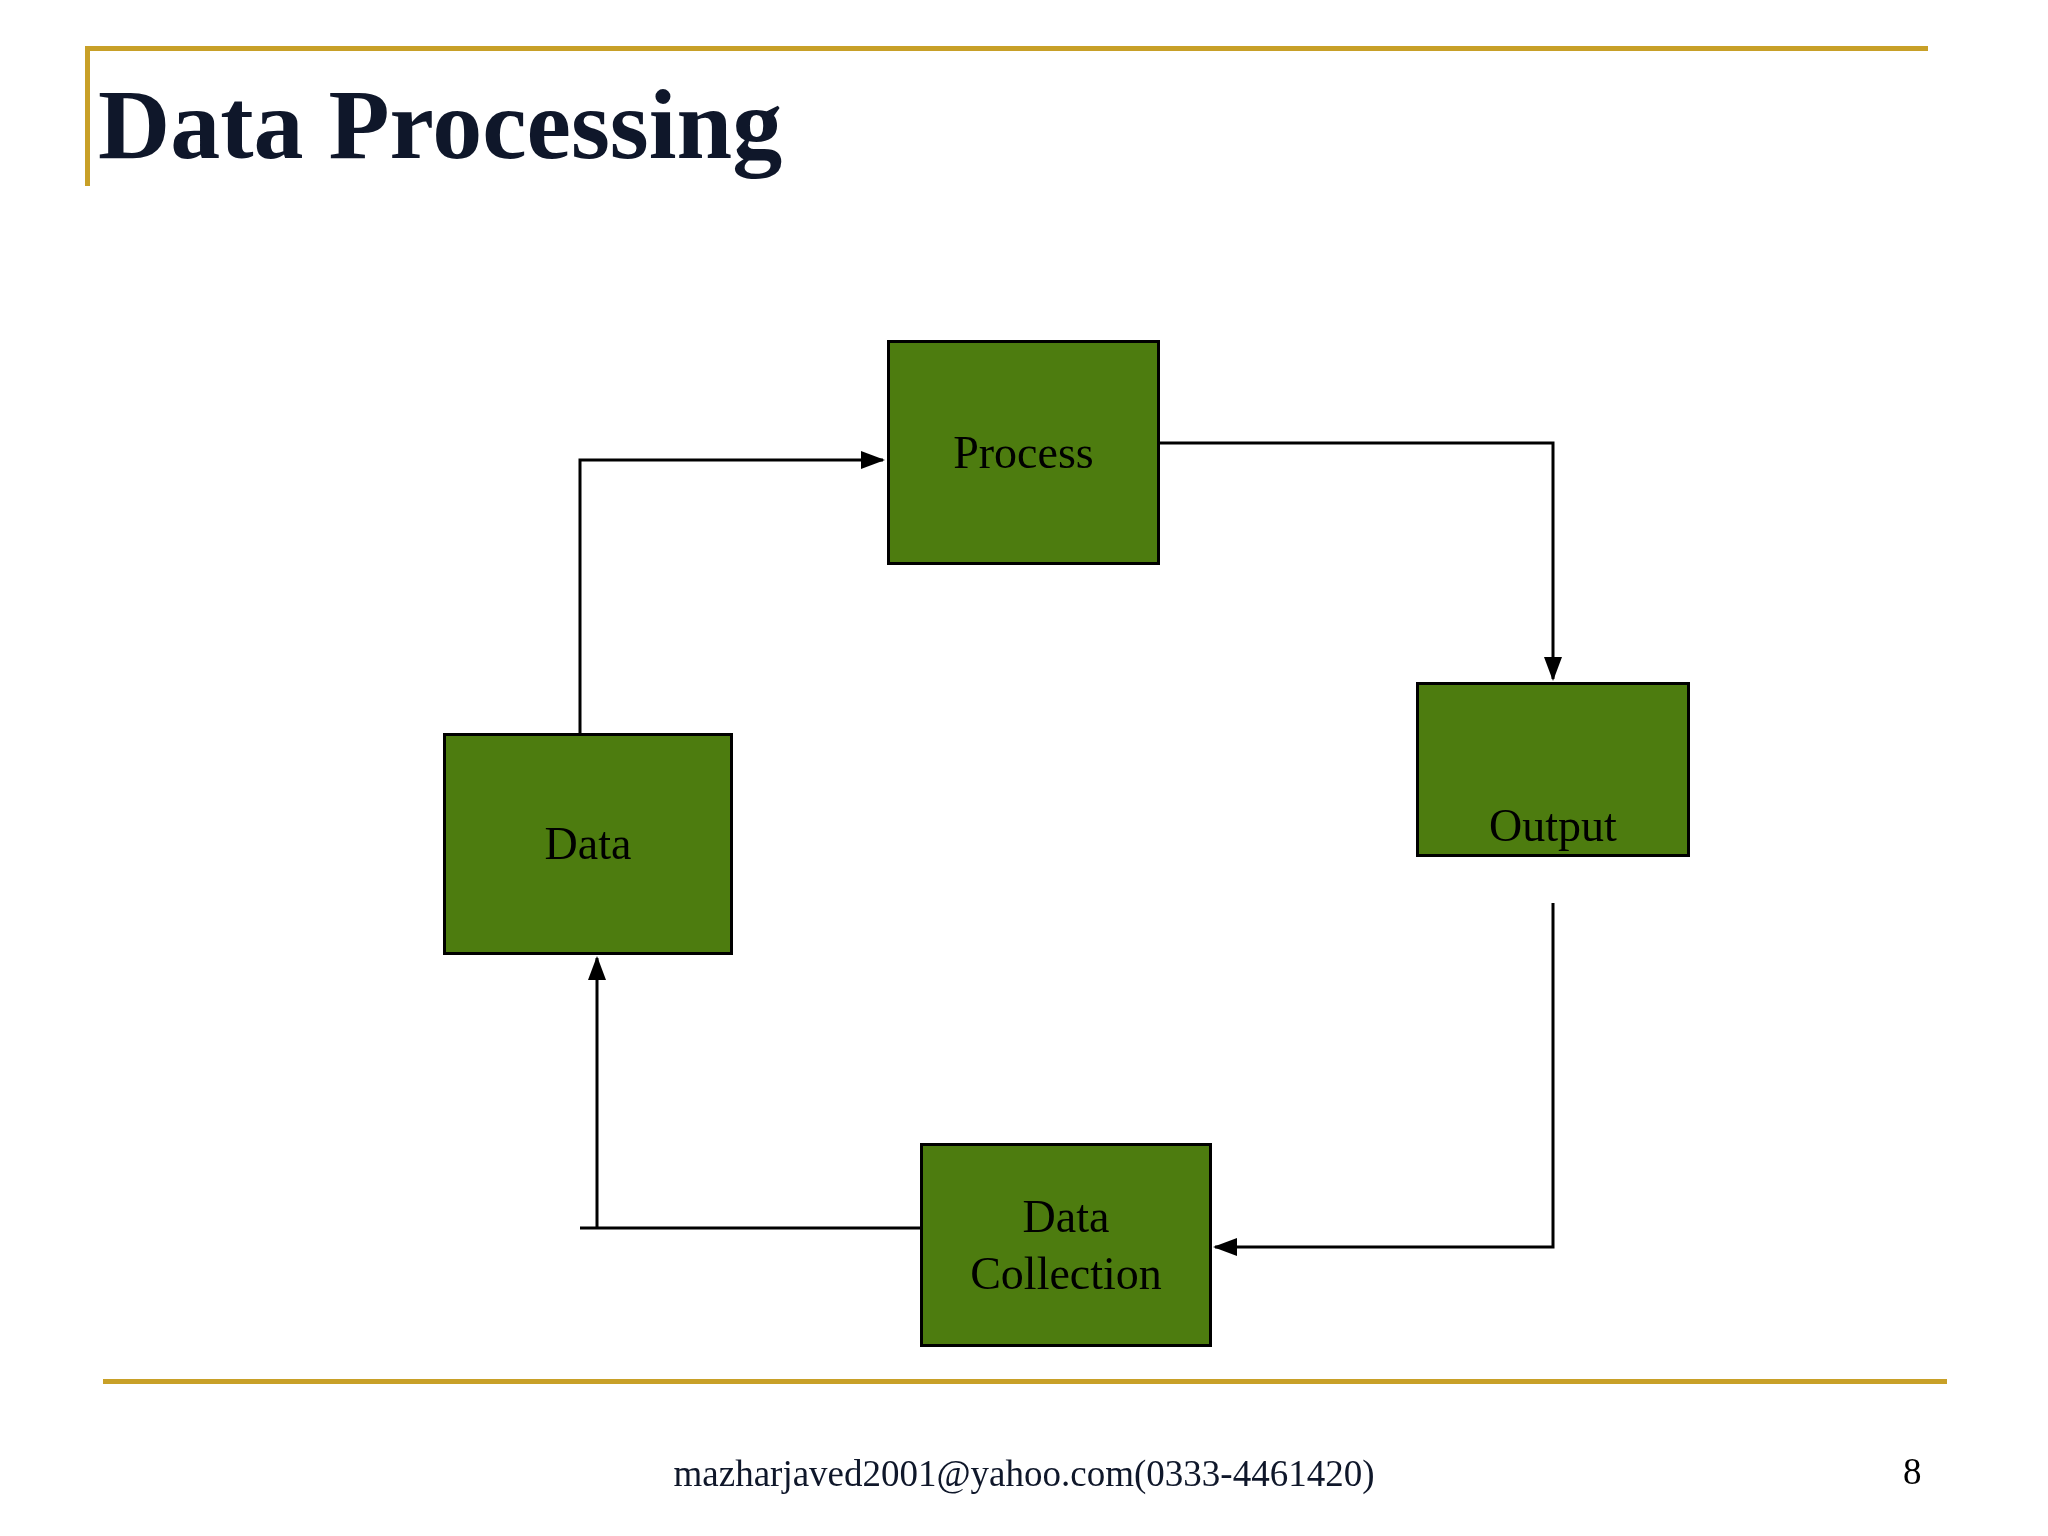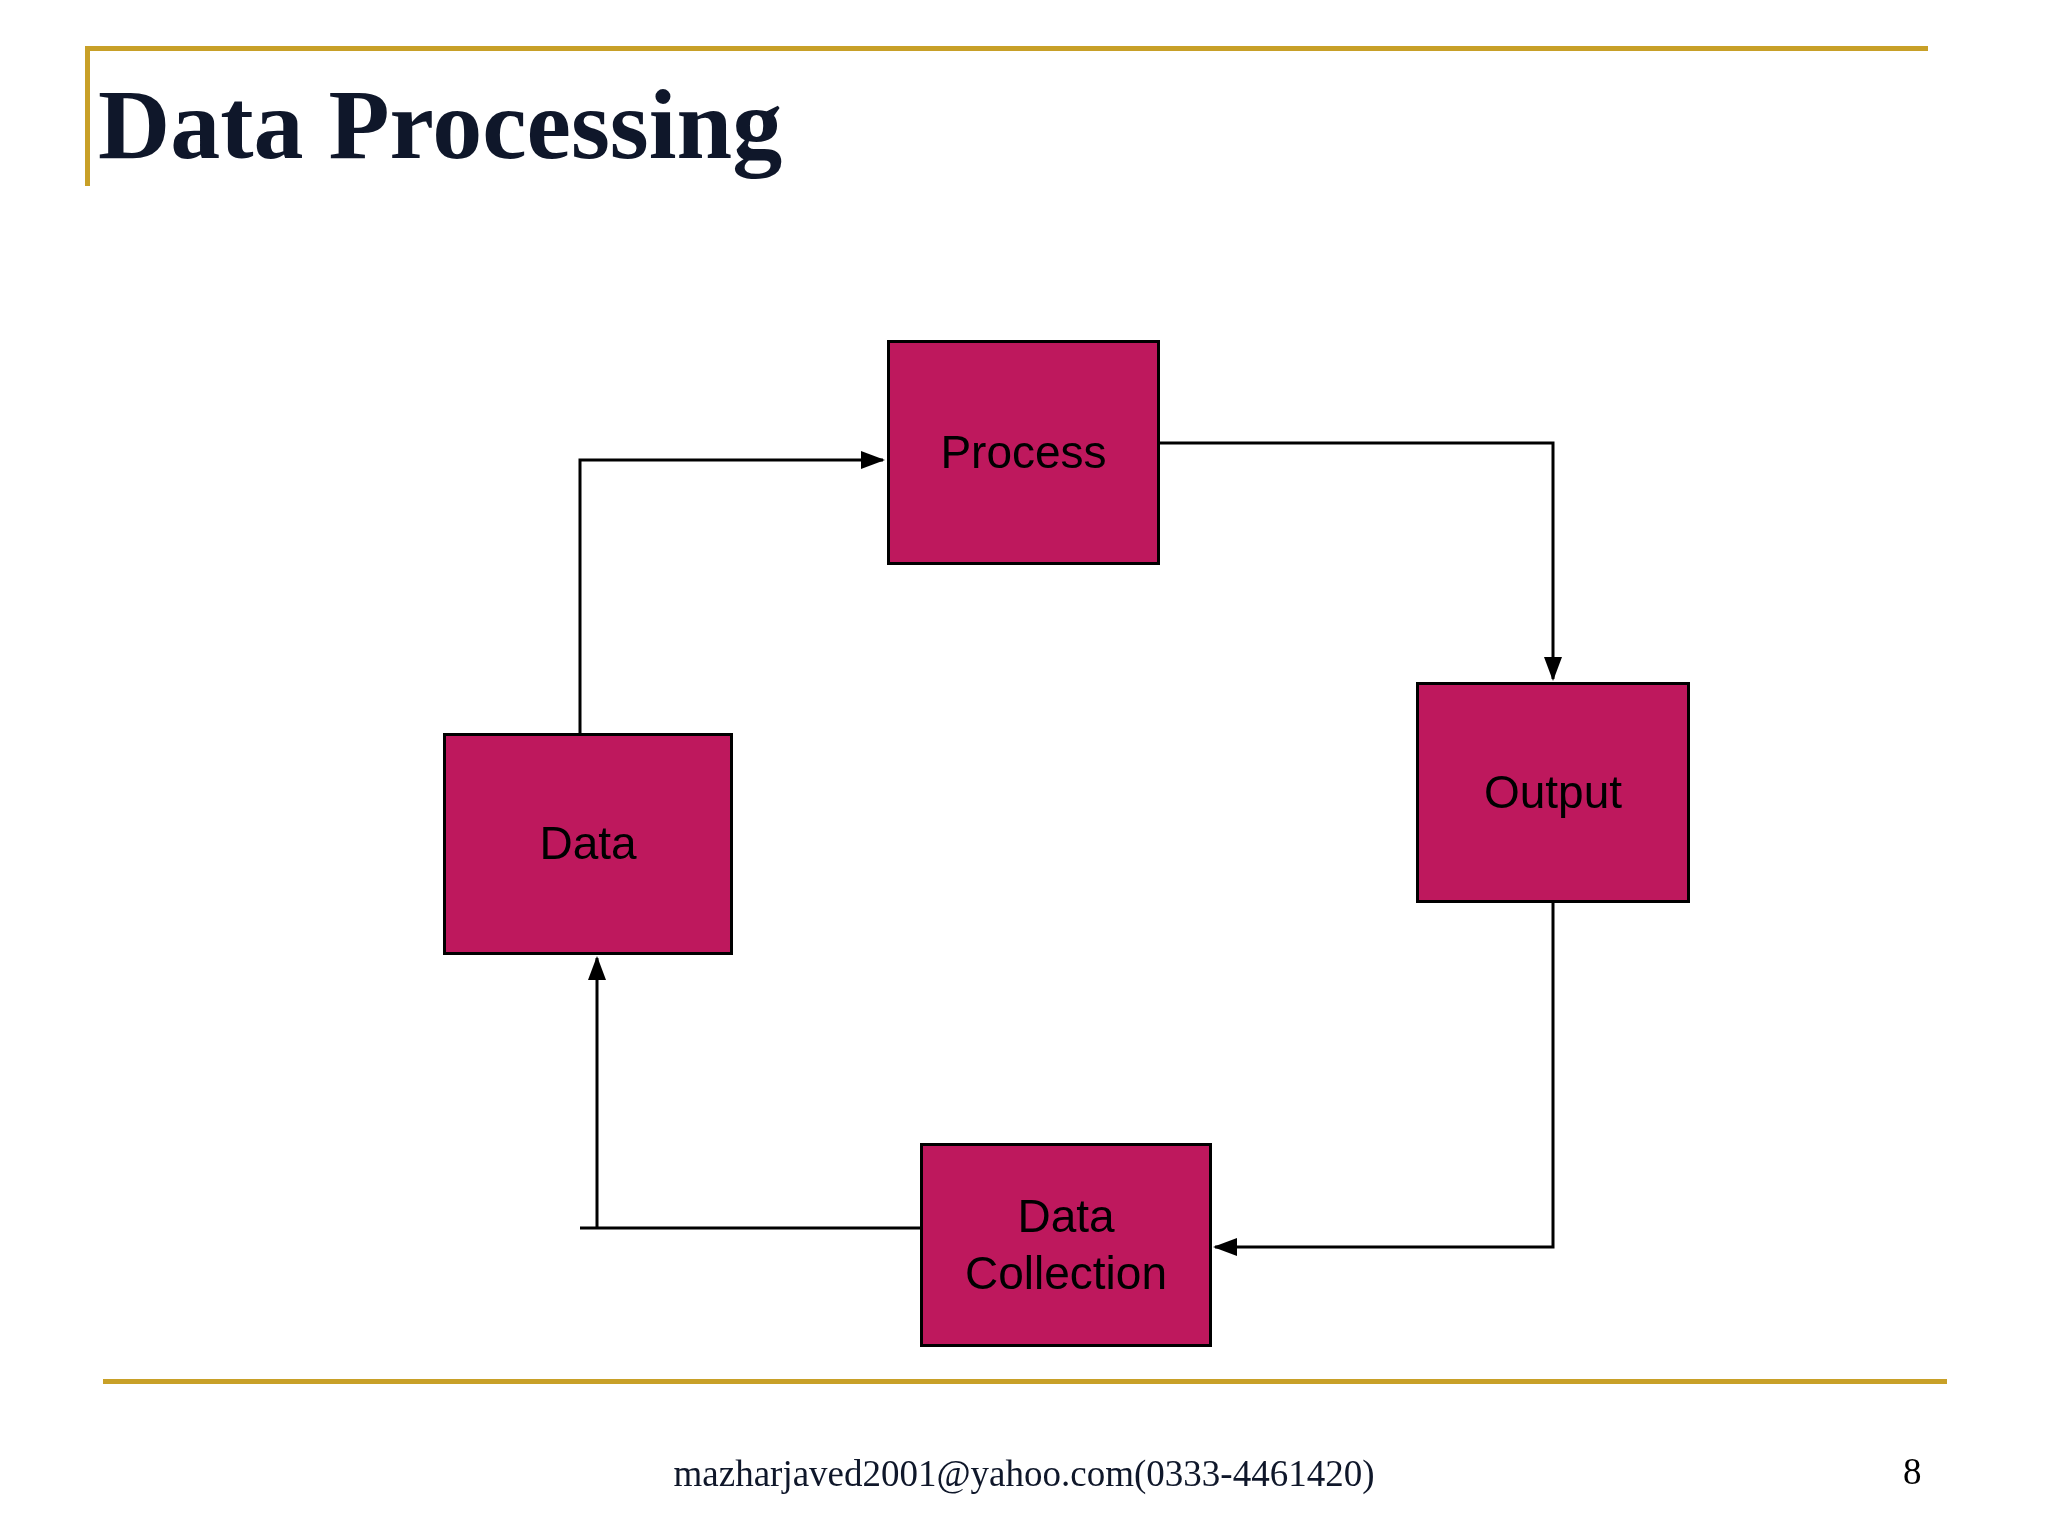--- a/index.html
+++ b/index.html
@@ -42,34 +42,34 @@
     font-family: "Liberation Serif", serif;
     font-weight: bold;
     font-size: 100px;
     line-height: 1.1;
     color: #0f172a;
     white-space: nowrap;
   }
   
   .node {
     position: absolute;
-    background: #be185d;
+    background: #4d7c0f;
     border: 3px solid #000000;
     box-sizing: border-box;
     display: flex;
     align-items: center;
     justify-content: center;
     text-align: center;
-    font-family: Liberation Sans, sans-serif;
+    font-family: Liberation Serif, serif;
     font-size: 46px;
     line-height: 1.25;
     color: #000000;
   }
   .node-process { left: 887px; top: 340px; width: 273px; height: 225px; }
-  .node-output  { left: 1416px; top: 682px; width: 274px; height: 221px; }
+  .node-output  { left: 1416px; top: 682px; width: 274px; height: 175px; align-items: flex-end; }
   .node-input   { left: 443px;  top: 733px; width: 290px; height: 222px; }
   .node-data-collection { left: 920px; top: 1143px; width: 292px; height: 204px; padding: 10px 28px; }
   
   .connectors {
     position: absolute;
     left: 0; top: 0;
     width: 2048px; height: 1536px;
     pointer-events: none;
   }
   

